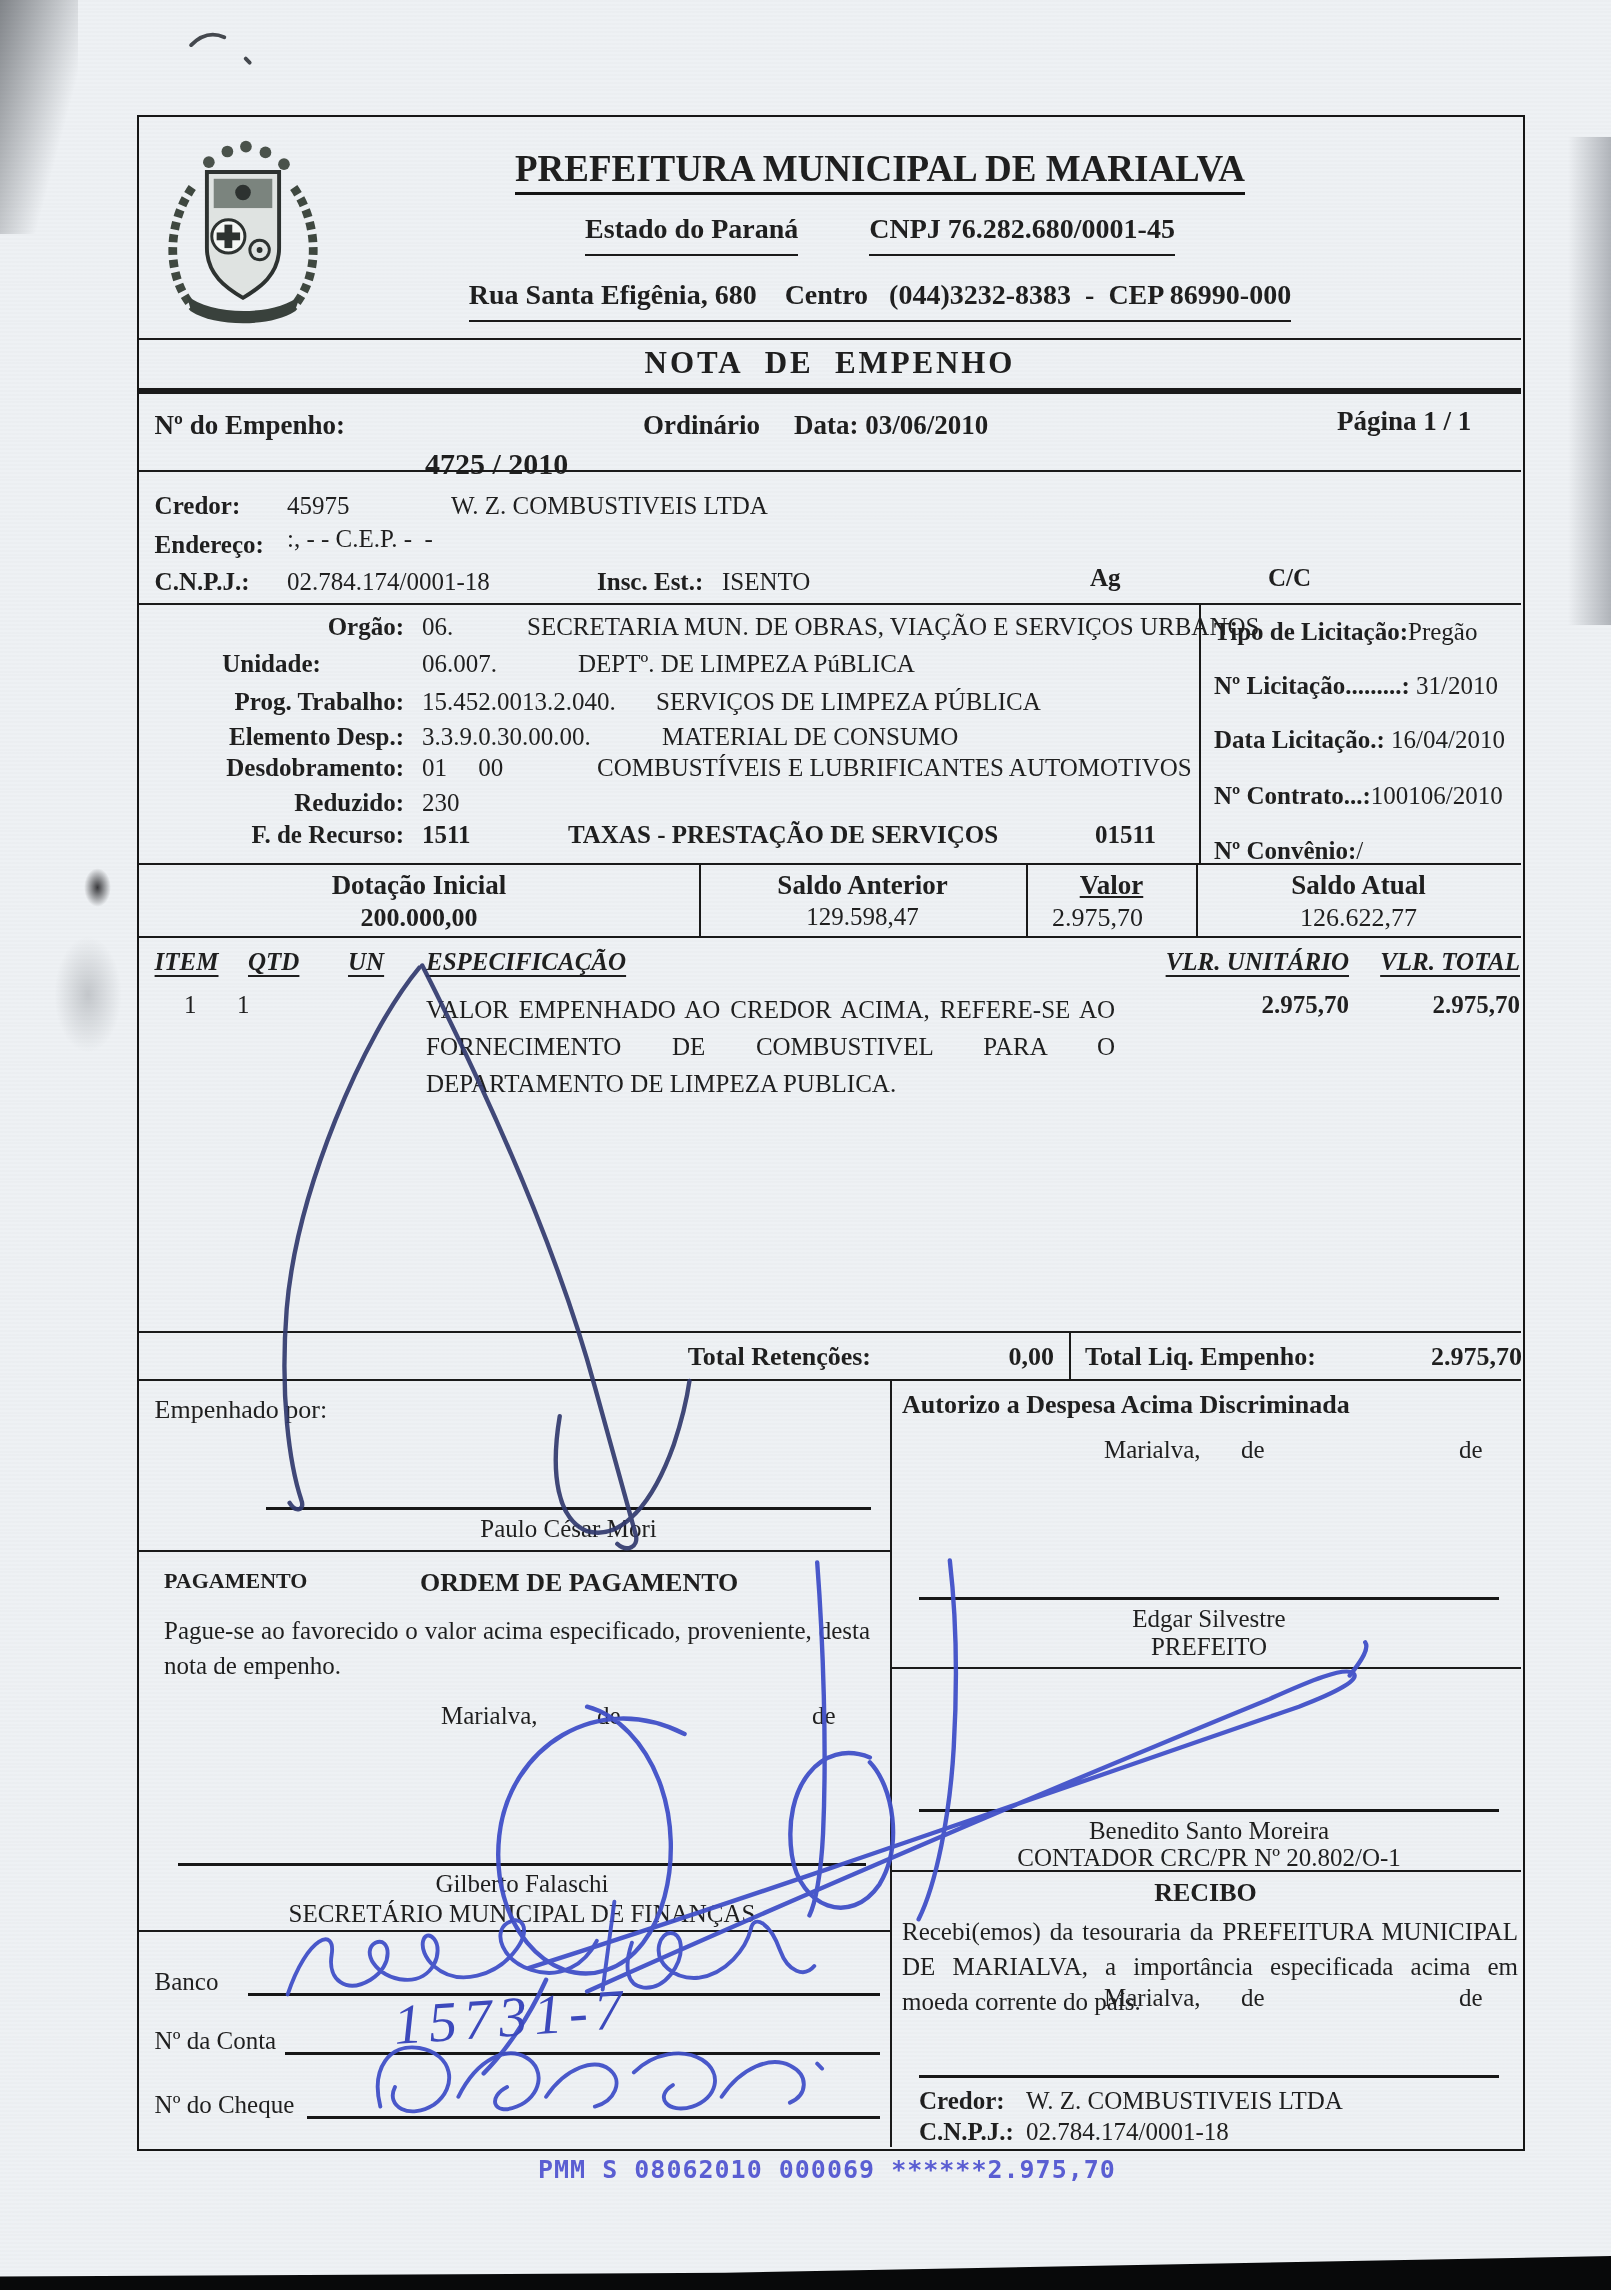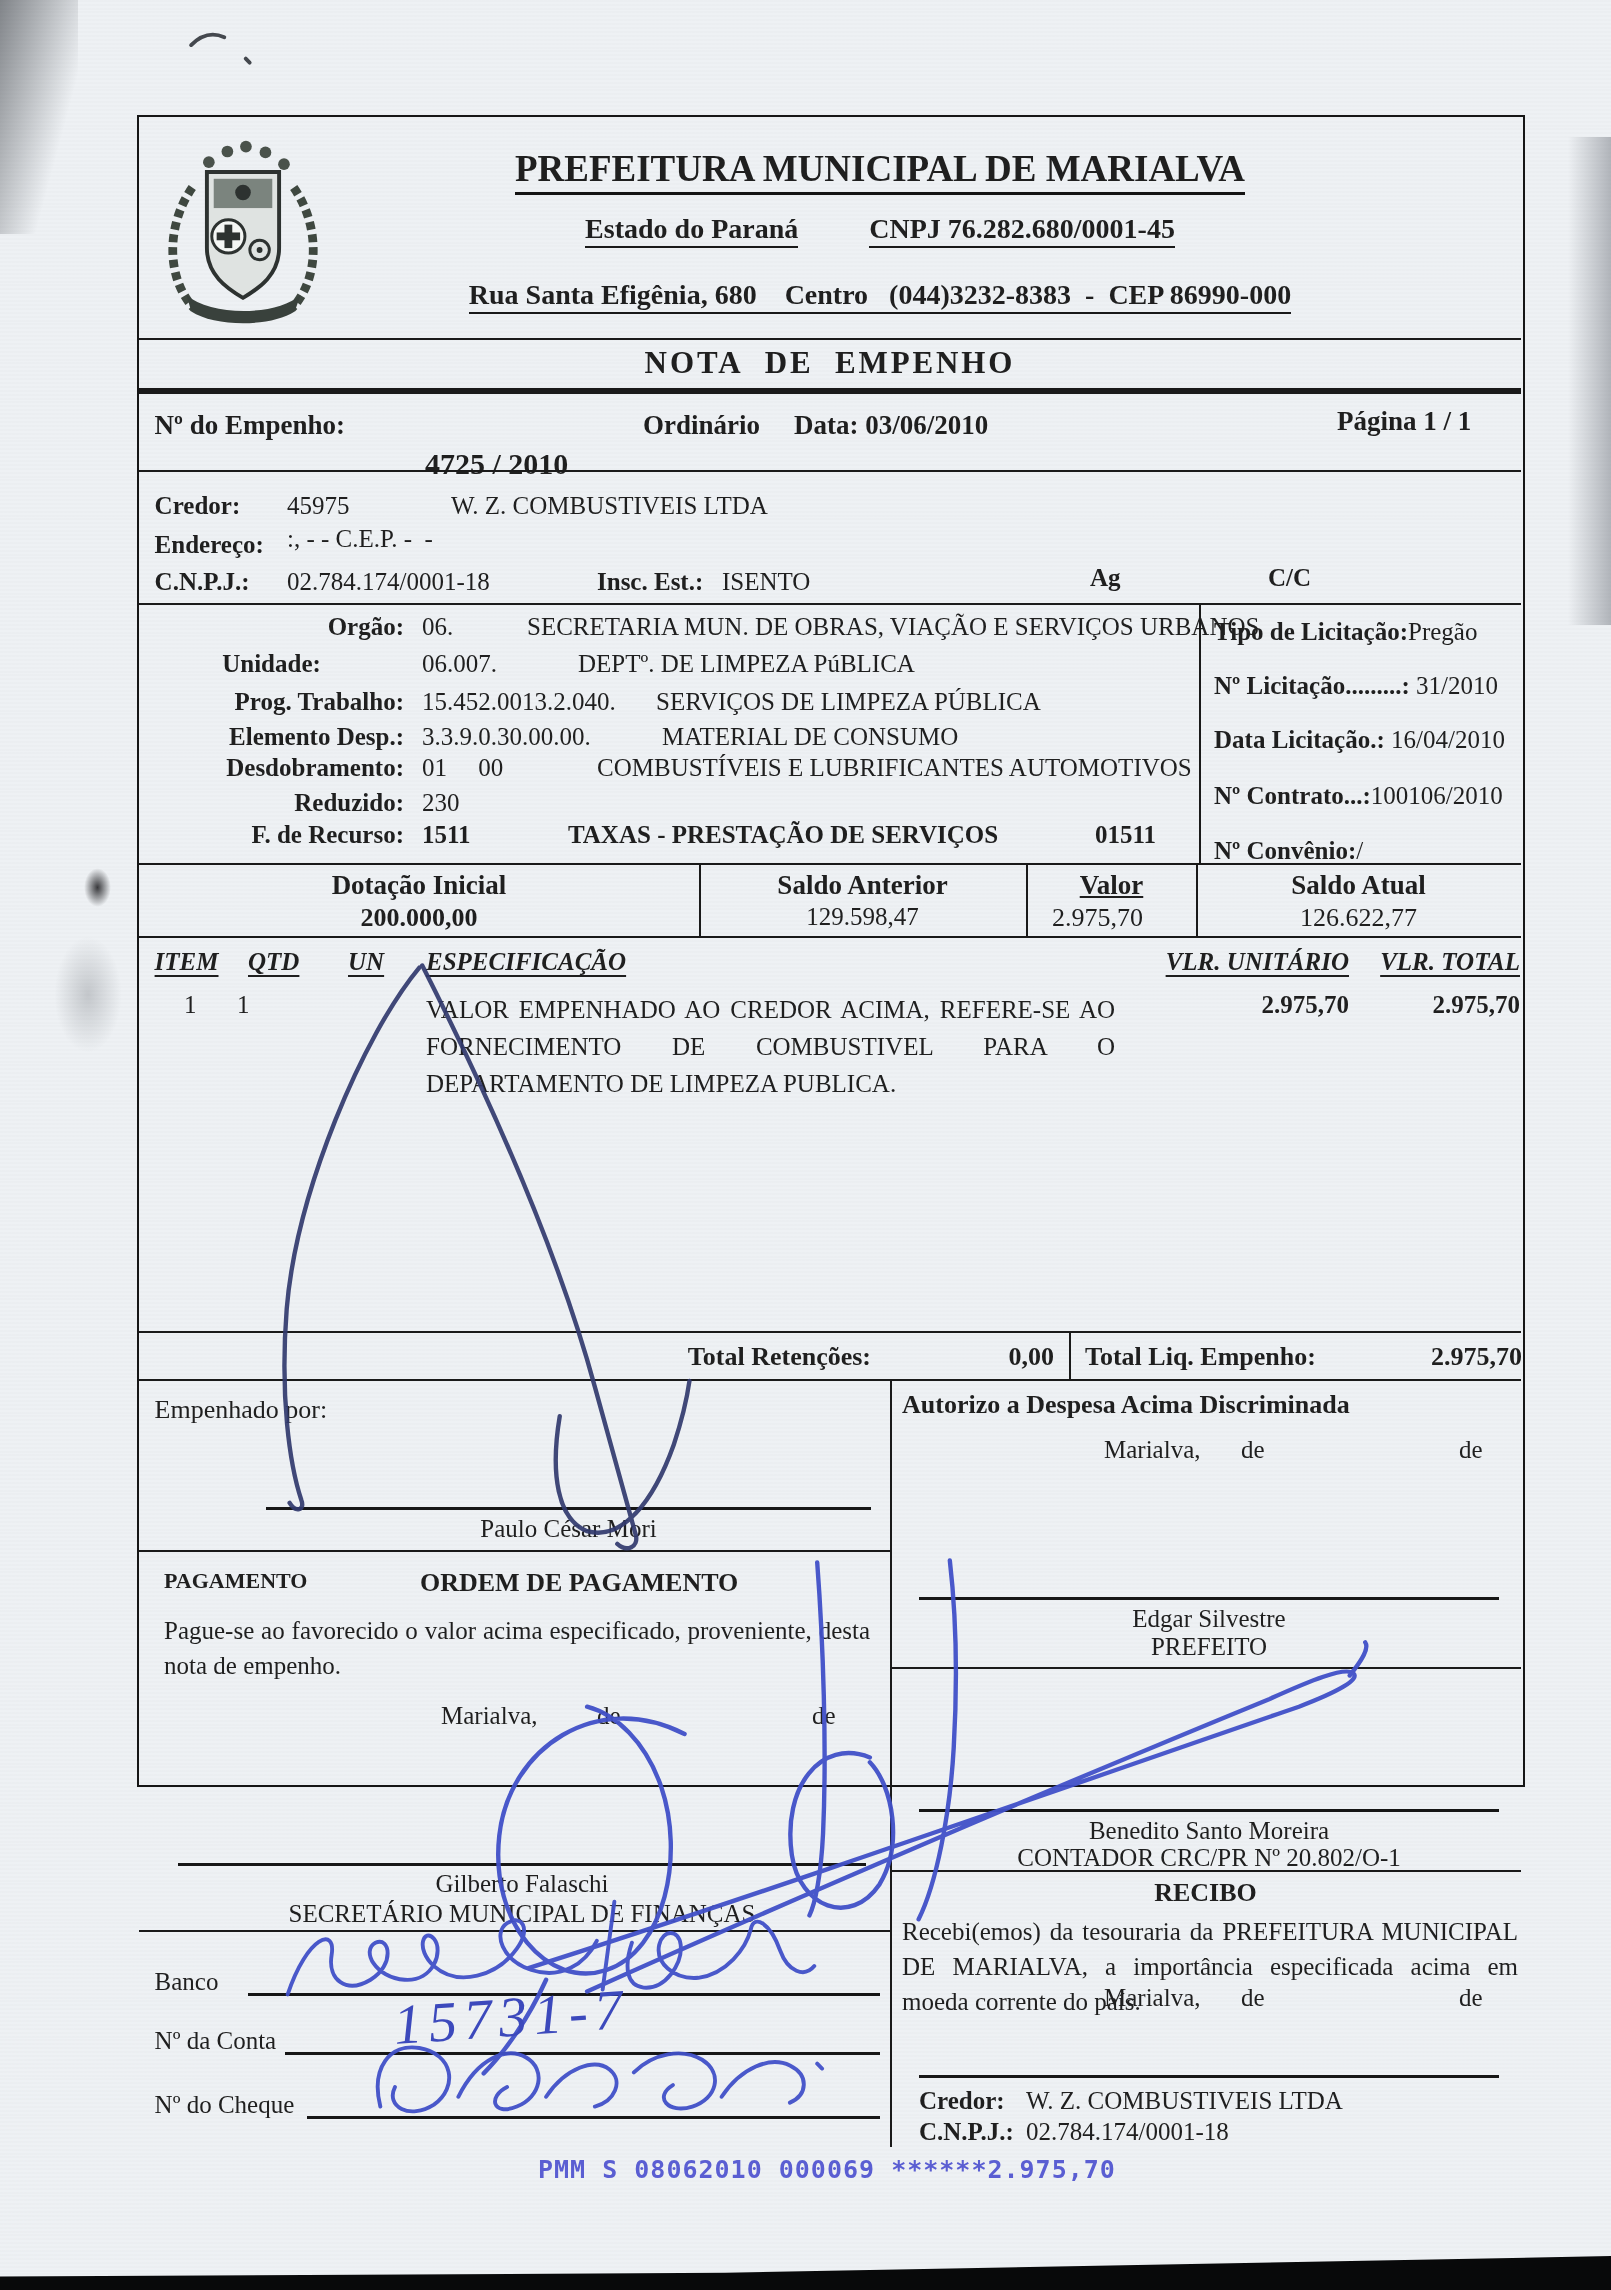--- a/index.html
+++ b/index.html
@@ -1,27 +1,27 @@
 <!DOCTYPE html>
 <html><head>
 <meta charset="utf-8">
 <style>
   html,body{margin:0;padding:0;background:#c9ced4;}
   .page{position:relative;width:1611px;height:2291px;margin:0 auto;overflow:hidden;
         background:#eef1f4;
         background-image:repeating-linear-gradient(0deg,rgba(0,0,0,.012) 0 2px,transparent 2px 3.9px);
         font-family:"Liberation Serif","DejaVu Serif",serif;color:#1e1e1e;}
-  .form{position:absolute;left:137px;top:115px;width:1388px;height:1672px;
+  .form{position:absolute;left:137px;top:115px;width:1388px;height:2036px;
         border:2.9px solid #161616;box-sizing:border-box;}
   .t{position:absolute;font-size:25px;line-height:1.15;white-space:nowrap;color:#1f1f1f;}
   .b{font-weight:bold;}
   .right{text-align:right;}
   .ctr{text-align:center;}
   .just{white-space:normal;text-align:justify;}
-  .u3{border-bottom:2.9px solid #1a1a1a;padding-bottom:2px;}
+  .u3{border-bottom:2.9px solid #1a1a1a;padding-bottom:10px;}
   .u4{border-bottom:3.9px solid #141414;padding-bottom:2.9px;}
   .hl{position:absolute;background:#1a1a1a;height:2px;}
   .vl{position:absolute;background:#1a1a1a;width:2px;}
   .sig{position:absolute;height:2.9px;background:#161616;}
   .ih{font-style:italic;font-weight:bold;text-decoration:underline;text-decoration-thickness:2px;text-underline-offset:4.9px;}
   .pen{fill:none;stroke-linecap:round;stroke-linejoin:round;}
   .artifact{position:absolute;pointer-events:none;}
   .stamp{position:absolute;left:538px;top:2155px;font-family:"DejaVu Sans Mono",monospace;
          font-weight:bold;font-size:25px;letter-spacing:1px;color:#5a5ed2;}
 </style>

